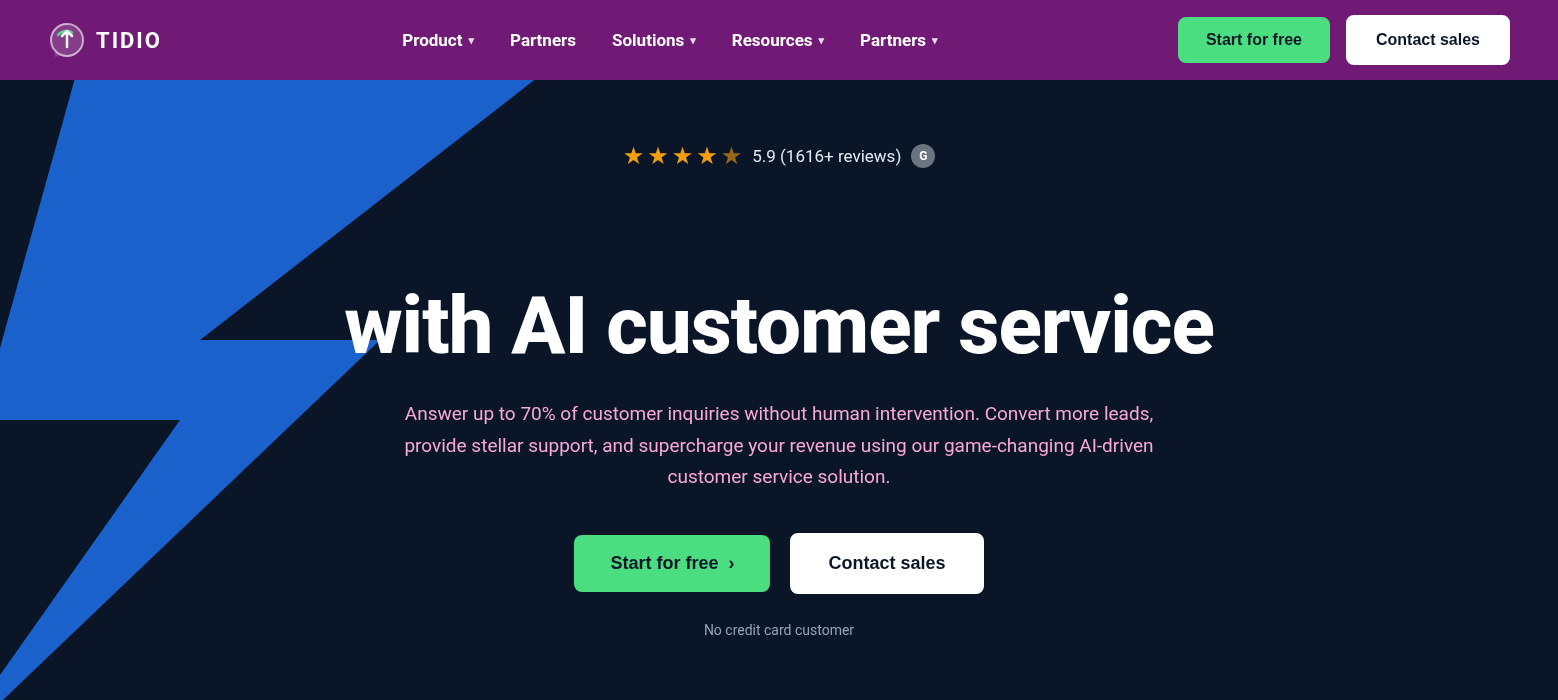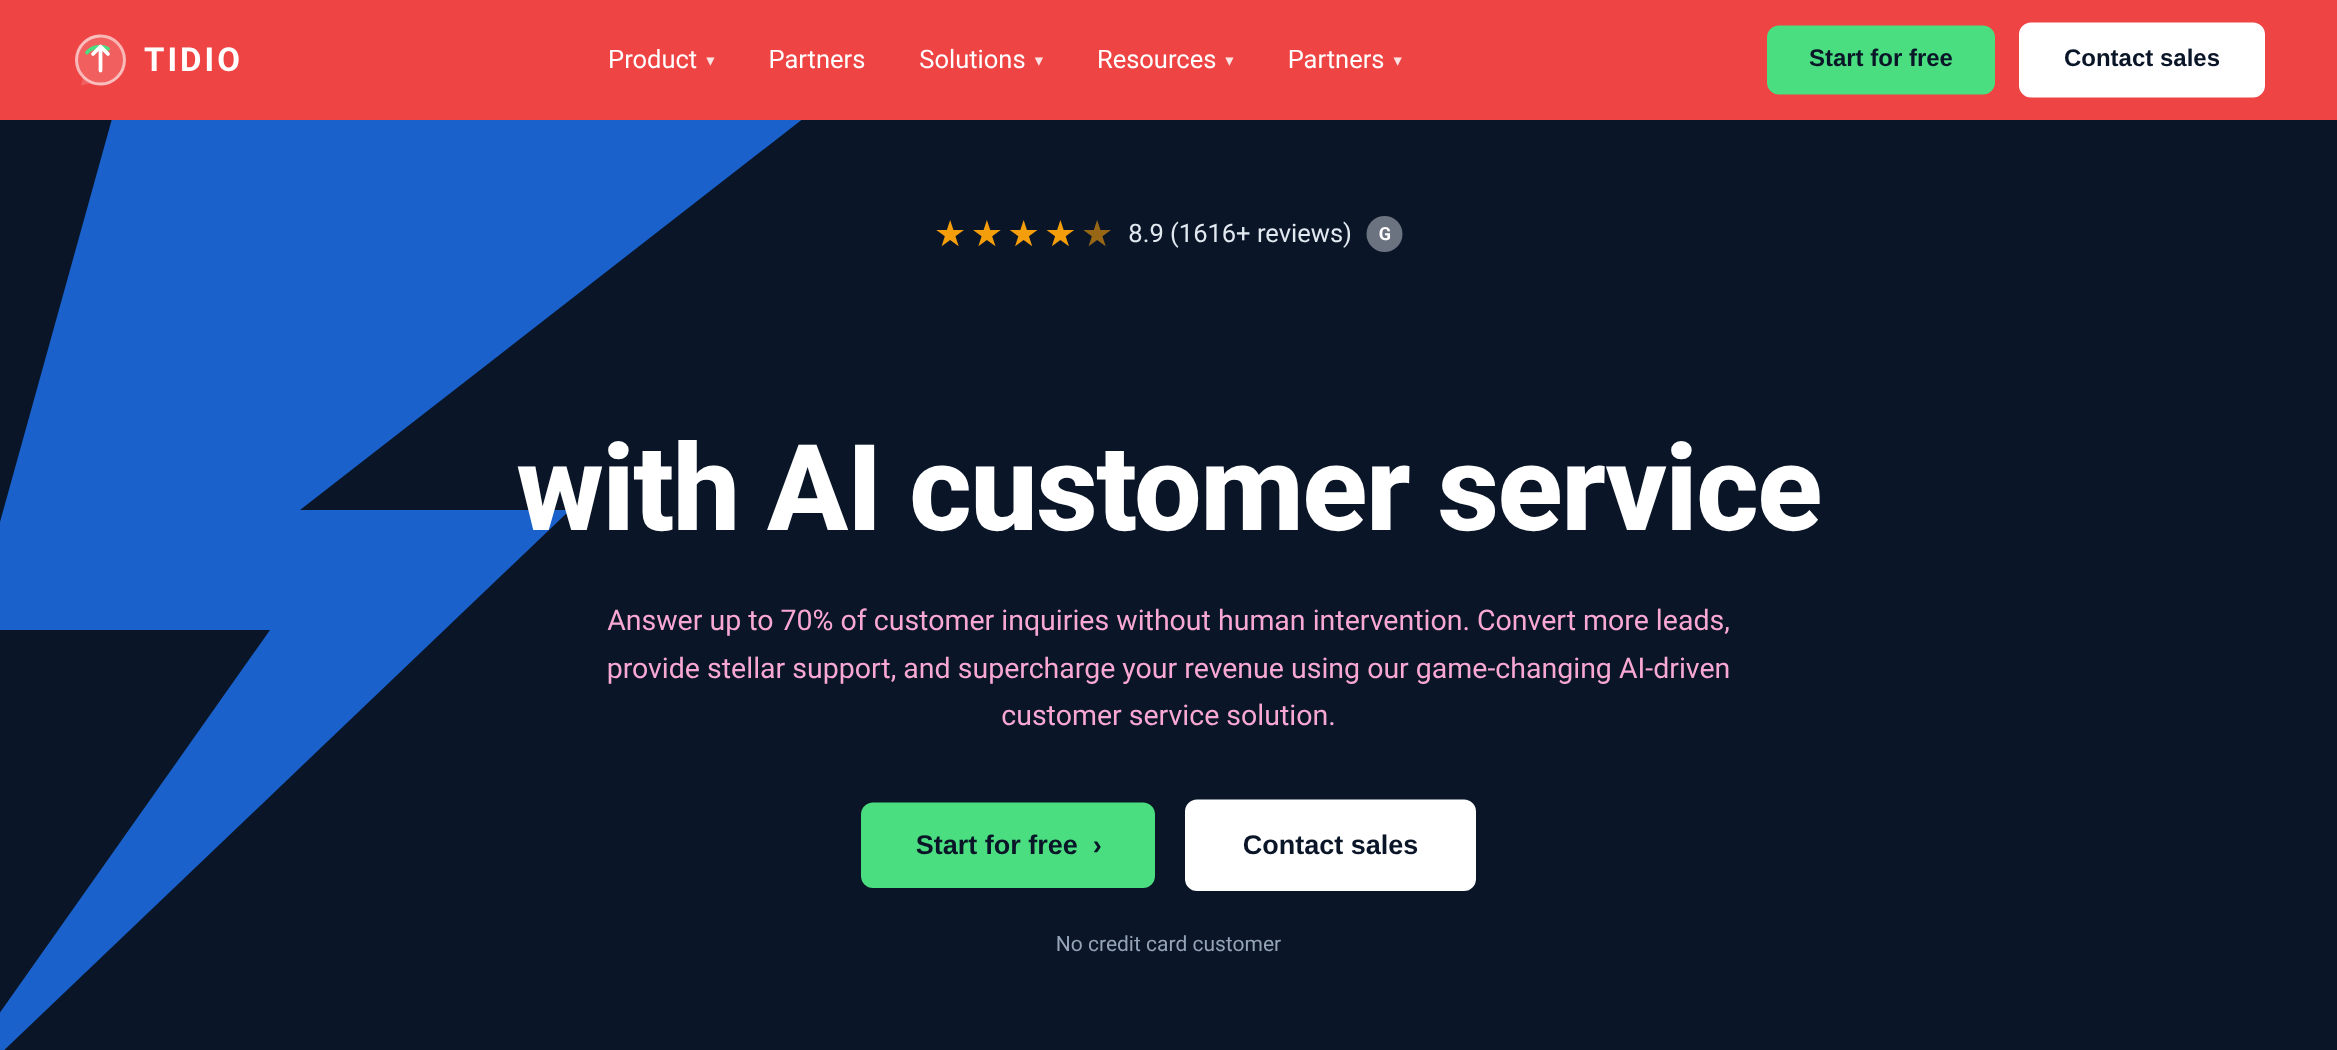--- a/index.html
+++ b/index.html
@@ -17,21 +17,21 @@
       color: #ffffff;
     }
 
     
     nav {
       display: flex;
       align-items: center;
       justify-content: space-between;
       padding: 0 48px;
       height: 80px;
-      background-color: #ef4444;
+      background-color: #701a75;
       position: relative;
       z-index: 10;
     }
 
     .nav-logo {
       display: flex;
       align-items: center;
       gap: 10px;
     }
 
@@ -52,21 +52,21 @@
       align-items: center;
       gap: 36px;
     }
 
     .nav-link {
       display: flex;
       align-items: center;
       gap: 6px;
       color: #ffffff;
       font-size: 17px;
-      font-weight: 400;
+      font-weight: 700;
       cursor: pointer;
       white-space: nowrap;
     }
 
     .nav-link .chevron {
       font-size: 11px;
       opacity: 0.85;
     }
 
     .nav-actions {
@@ -286,21 +286,21 @@
 
     <div class="rating-row">
       <div class="stars">
         <span class="star">★</span>
         <span class="star">★</span>
         <span class="star">★</span>
         <span class="star">★</span>
         <span class="star" style="color:#f59e0b; opacity:0.6;">★</span>
       </div>
       <span class="rating-text">
-        <span>8.9</span>
+        <span>5.9</span>
         <span>(1616+ reviews)</span>
       </span>
       <div class="capterra-icon">G</div>
     </div>
 
     <h1 class="hero-title">
       <br>
       <span>with AI customer service</span>
     </h1>
 

